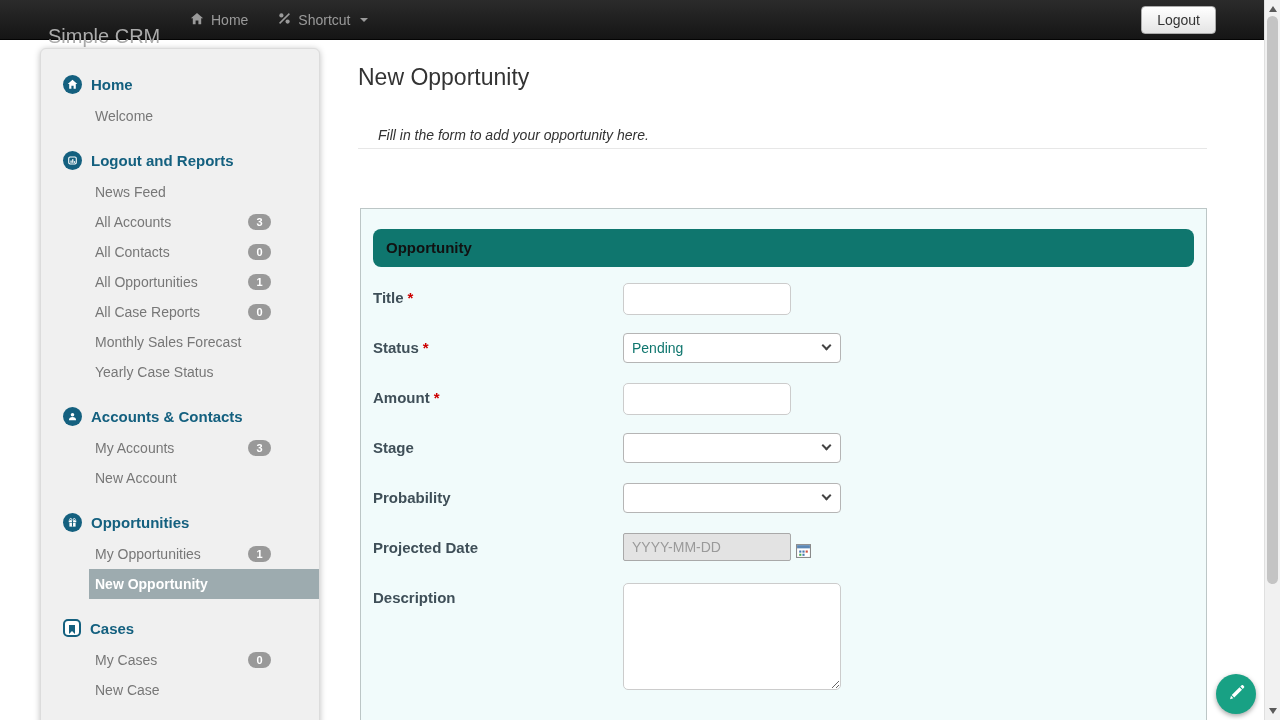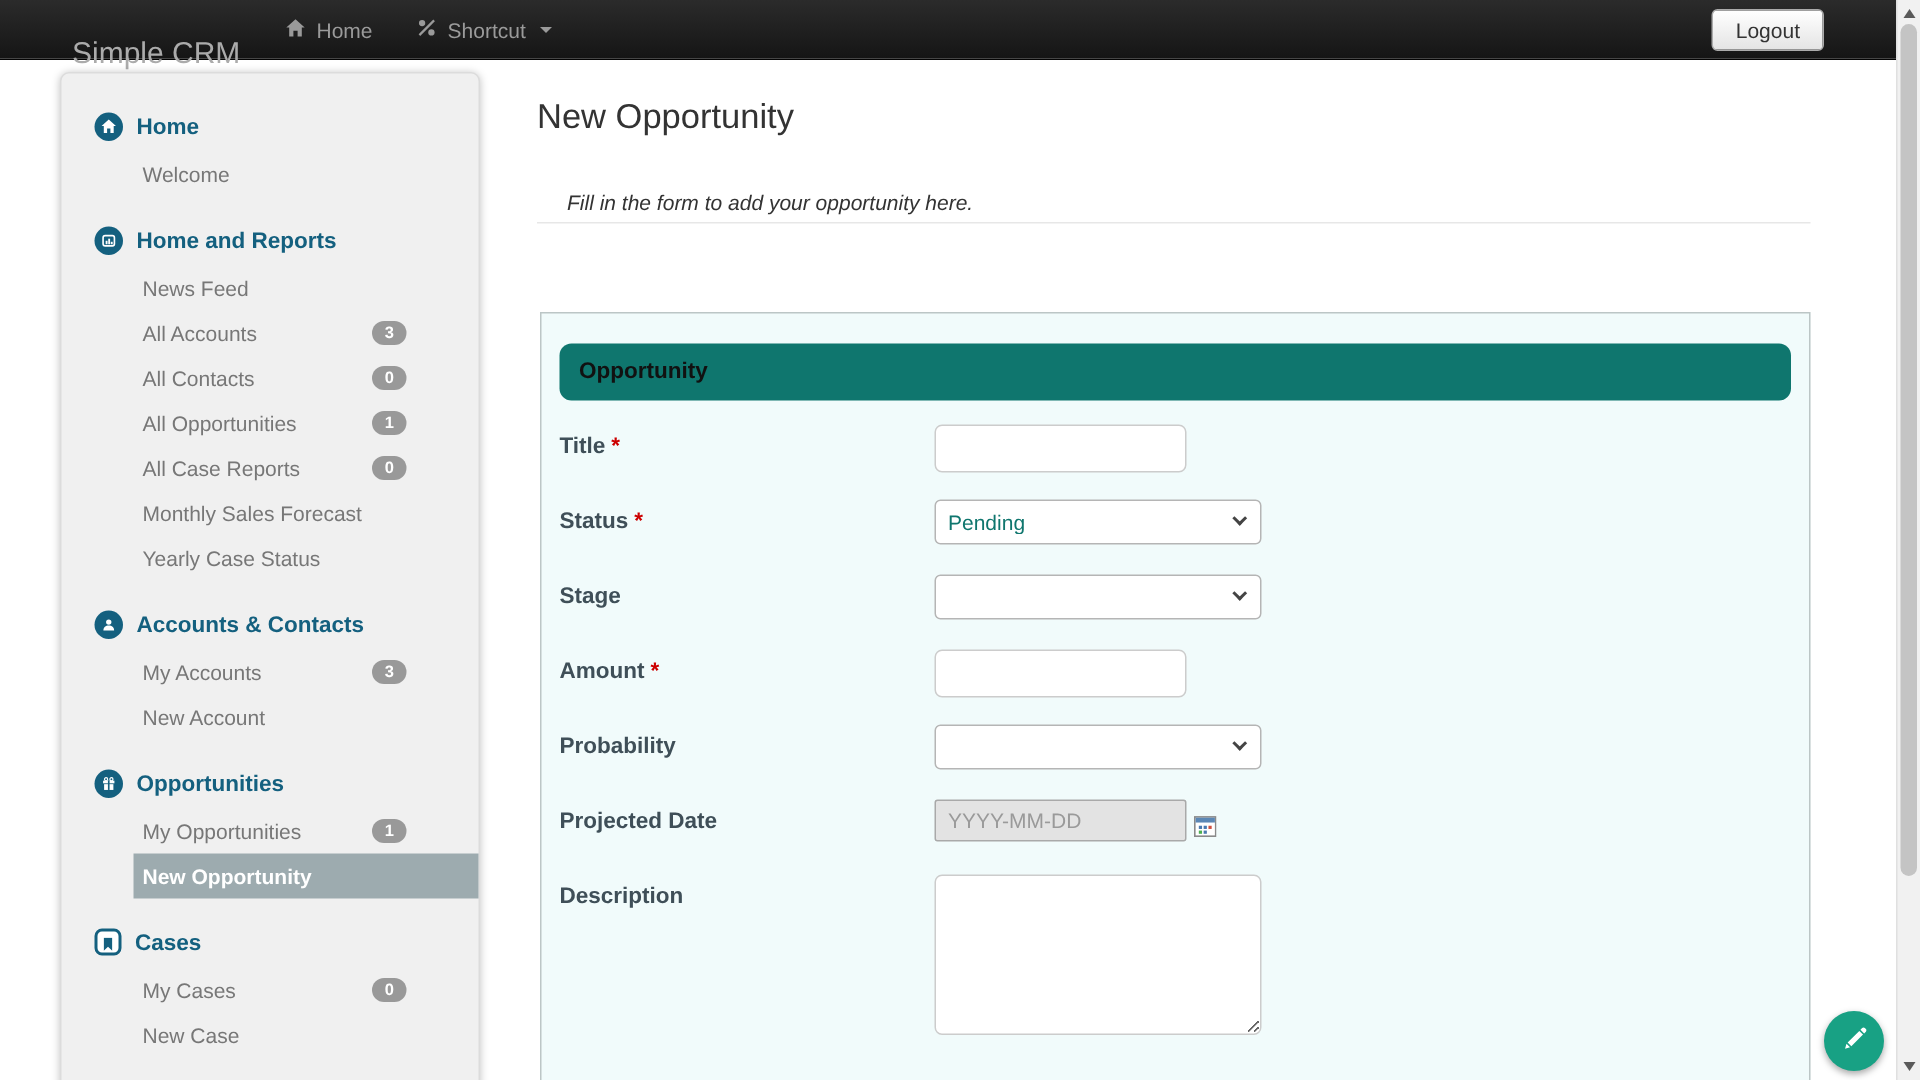--- a/index.html
+++ b/index.html
@@ -142,21 +142,21 @@
 
     <div class="sec-header sec-gap">
       <span class="sicon">
         <svg width="11" height="11" viewBox="0 0 16 16">
             <rect x="2.5" y="3" width="11" height="10" rx="2" fill="none" stroke="#fff" stroke-width="1.6"></rect>
             <rect x="5" y="8" width="1.8" height="3.4" fill="#fff"></rect>
             <rect x="7.5" y="6" width="1.8" height="5.4" fill="#fff"></rect>
             <rect x="10" y="9" width="1.8" height="2.4" fill="#fff"></rect>
           </svg>
       </span>
-      <span>Home and Reports</span>
+      <span>Logout and Reports</span>
     </div>
     <div class="side-item">
       <span>News Feed</span>
     </div>
     <div class="side-item">
       <span>All Accounts</span>
       <span class="badge">3</span>
     </div>
     <div class="side-item">
       <span>All Contacts</span>
@@ -256,38 +256,38 @@
             <select>
               <option>Pending</option>
             </select>
             <span class="chev"></span>
           </div>
         </div>
       </div>
 
       <div class="form-row">
         <div class="f-label">
+          <span>Amount</span><span class="req">*</span>
+        </div>
+        <div class="f-ctrl">
+          <input class="input-text" type="text" value="" style="">
+        </div>
+      </div>
+
+      <div class="form-row">
+        <div class="f-label">
           <span>Stage</span><span class="req"></span>
         </div>
         <div class="f-ctrl">
           <div class="select-wrap">
             <select>
               <option></option>
             </select>
             <span class="chev"></span>
           </div>
-        </div>
-      </div>
-
-      <div class="form-row">
-        <div class="f-label">
-          <span>Amount</span><span class="req">*</span>
-        </div>
-        <div class="f-ctrl">
-          <input class="input-text" type="text" value="" style="">
         </div>
       </div>
 
       <div class="form-row">
         <div class="f-label">
           <span>Probability</span><span class="req"></span>
         </div>
         <div class="f-ctrl">
           <div class="select-wrap">
             <select>

